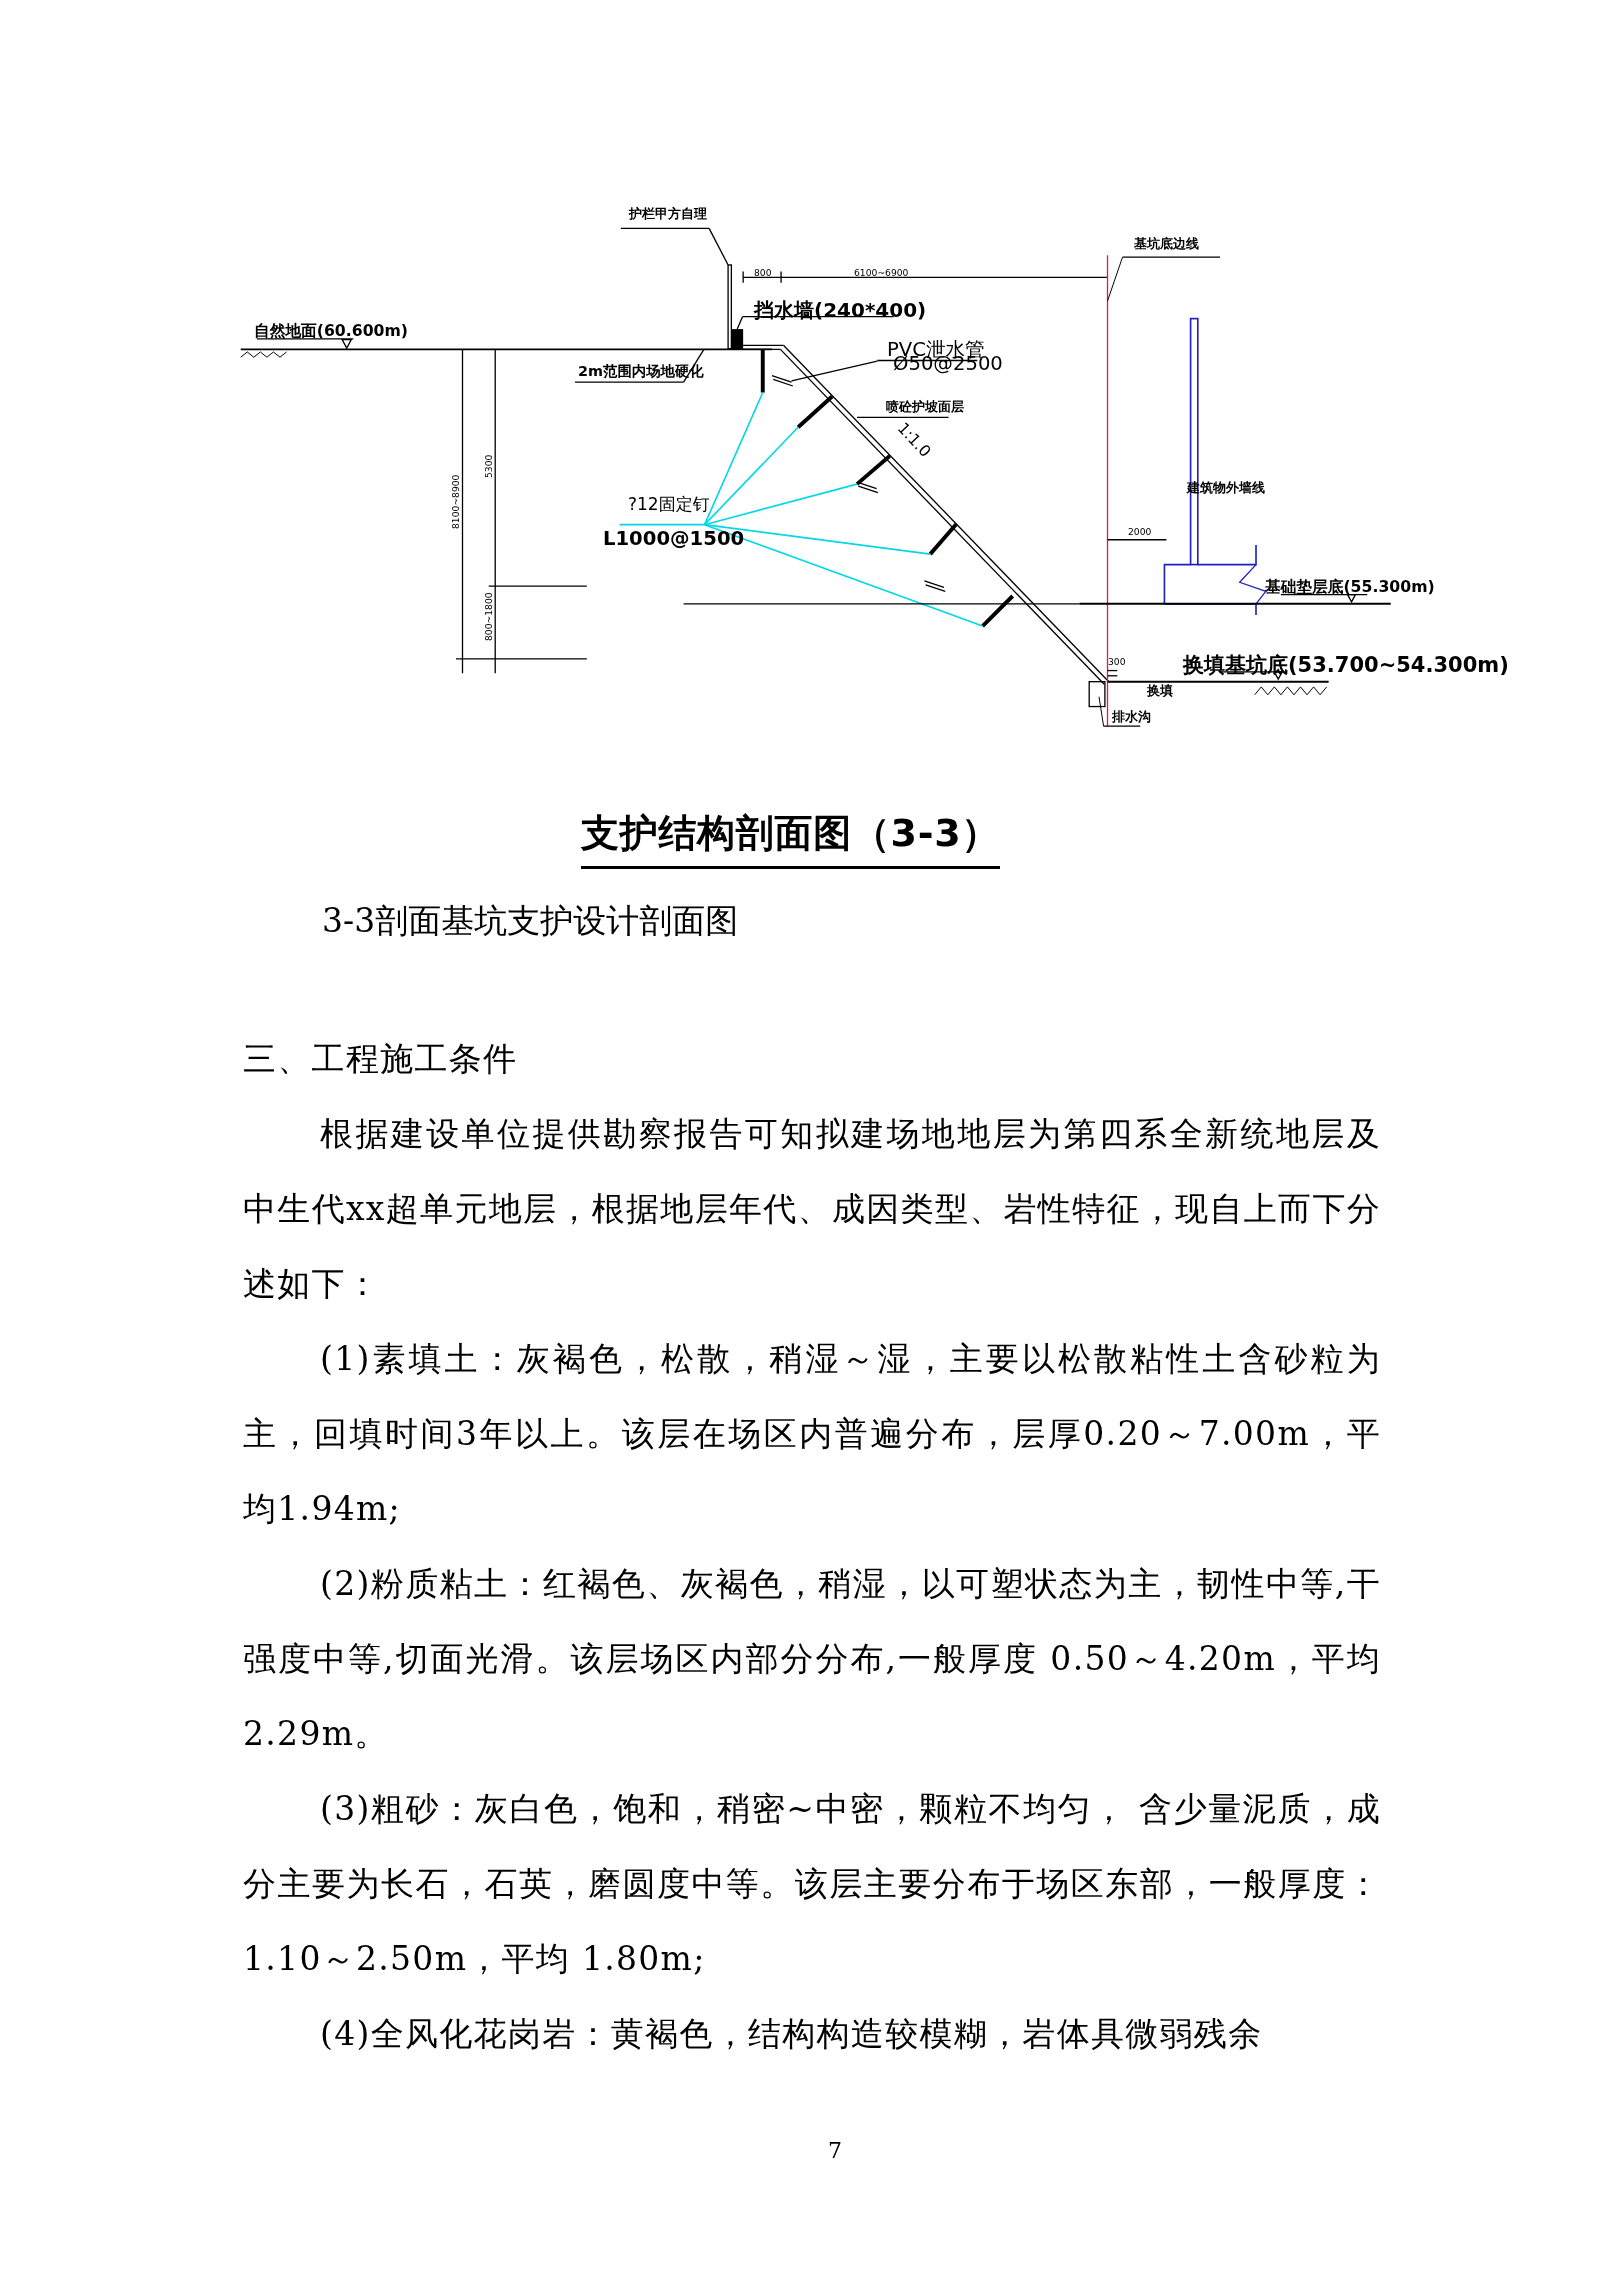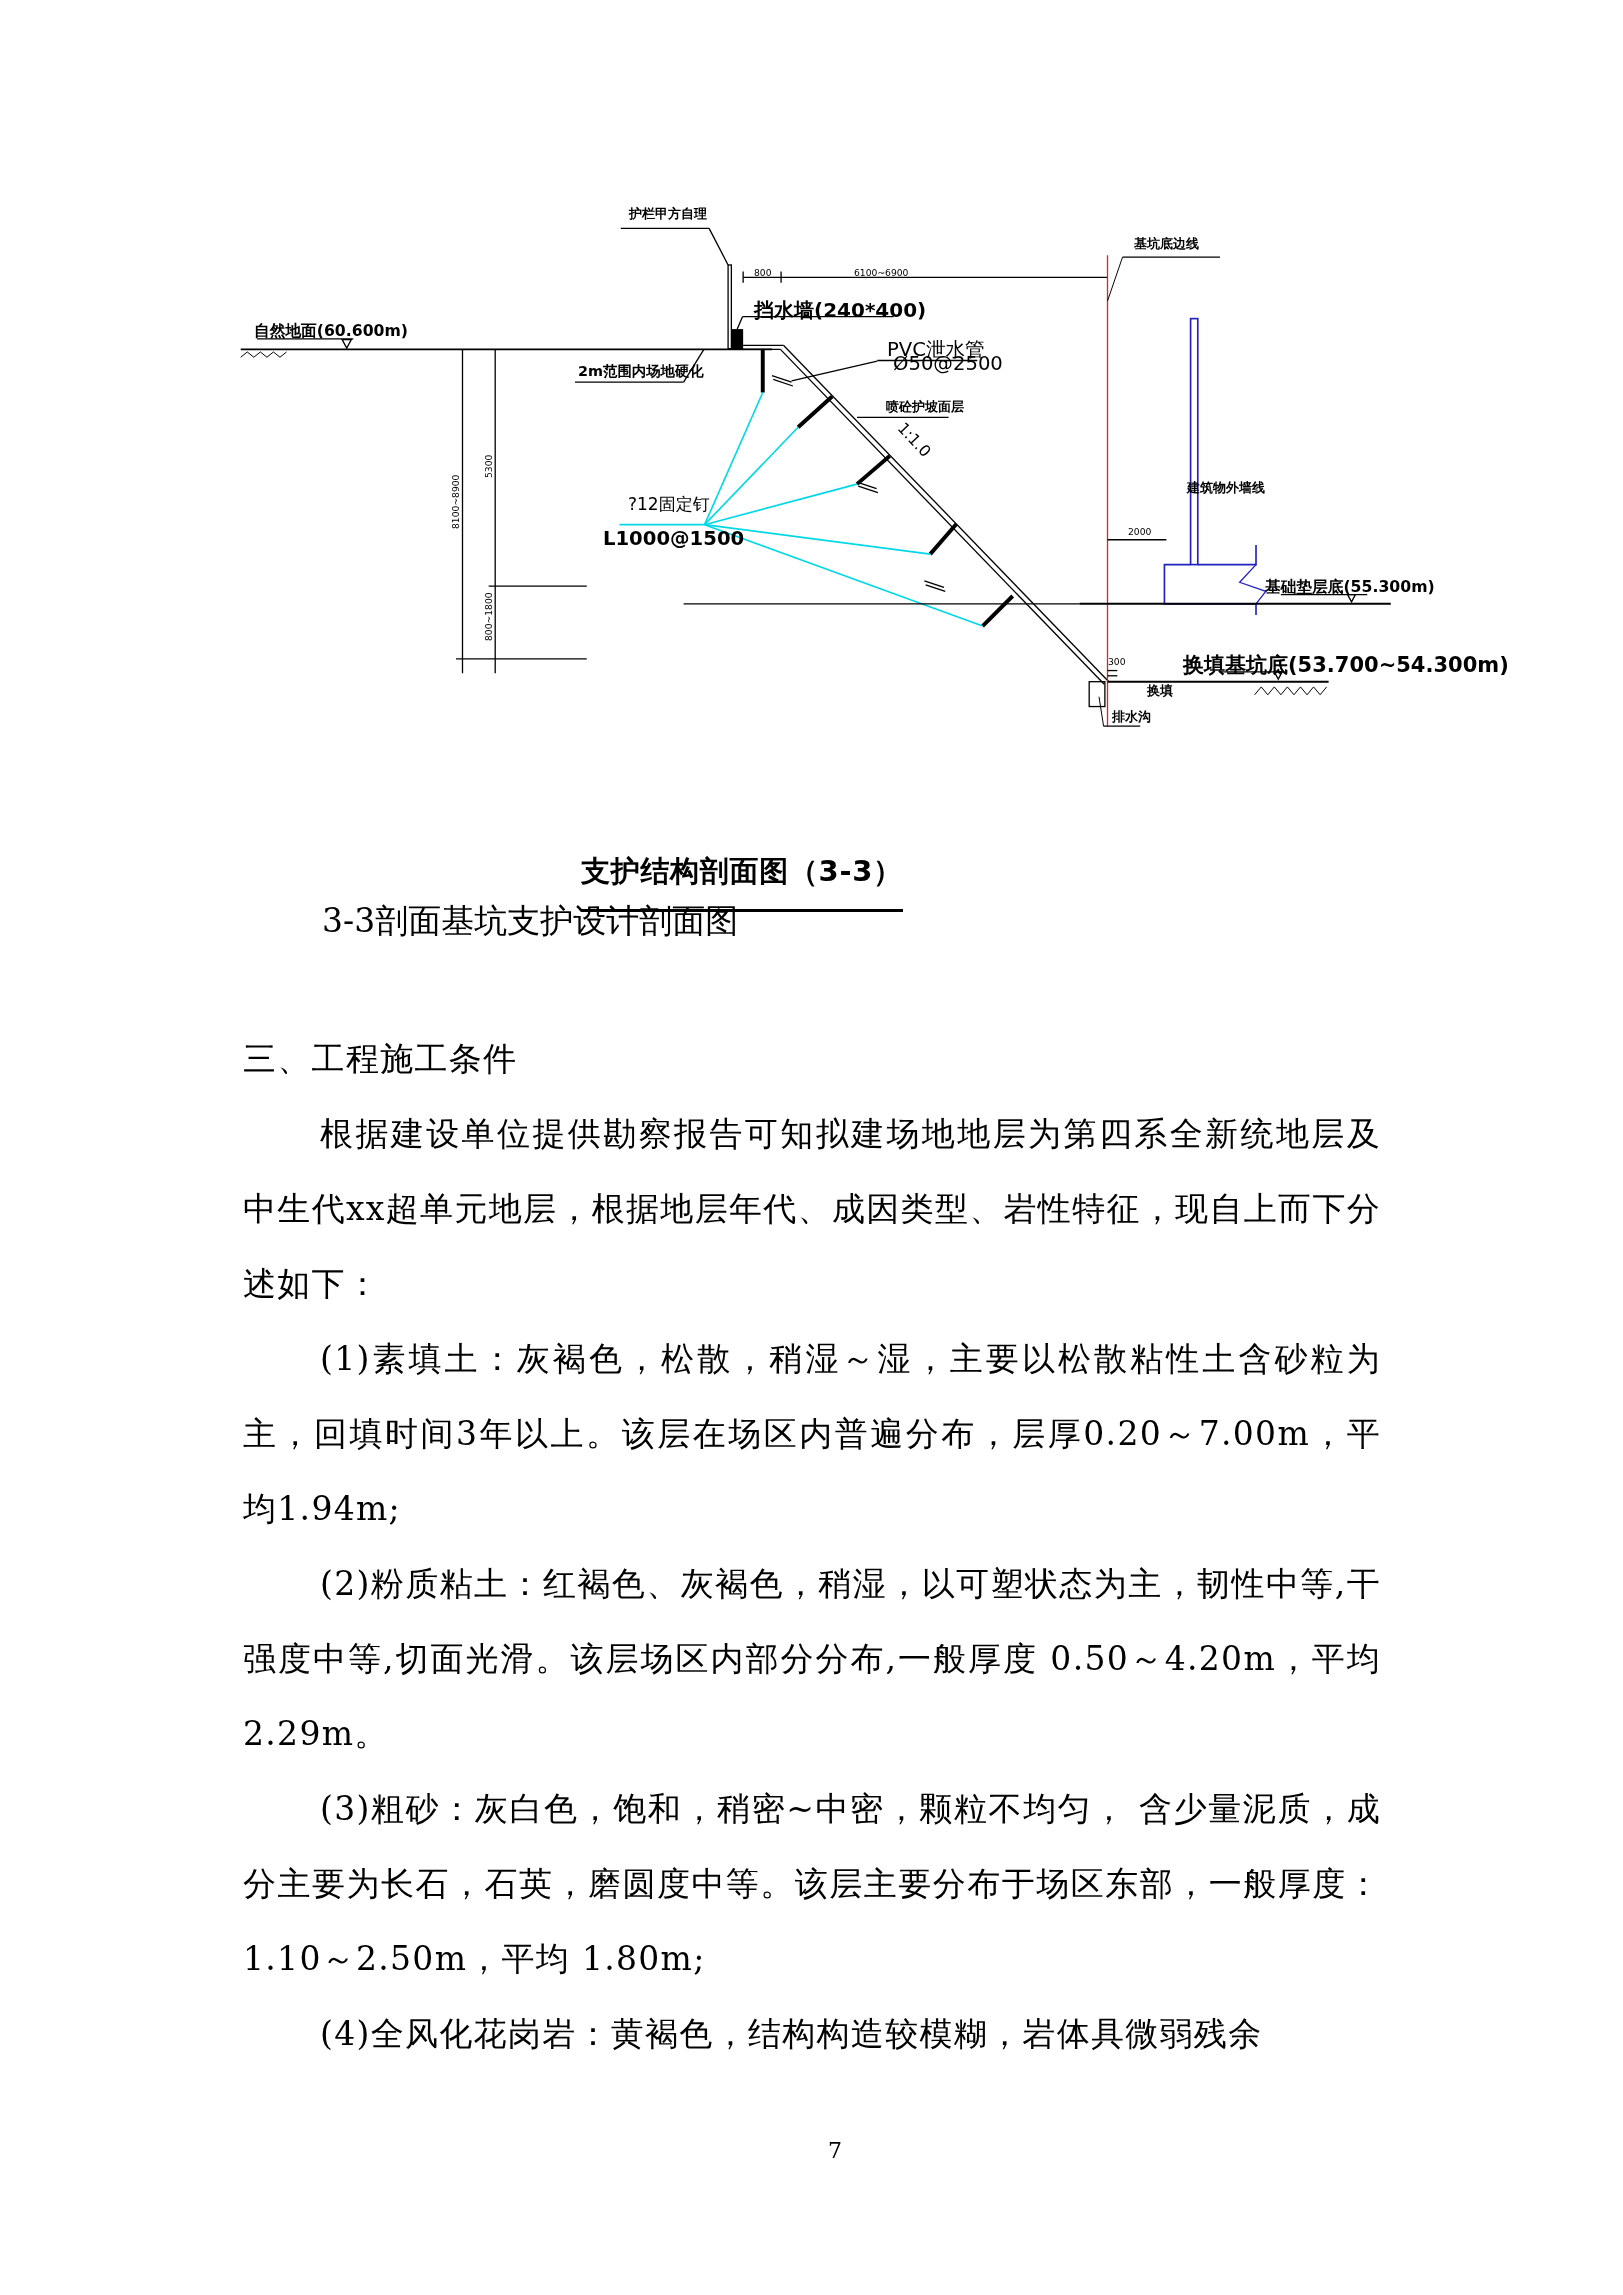--- a/index.html
+++ b/index.html
@@ -6,22 +6,22 @@
     body { width: 1623px; height: 2295px; position: relative; overflow: hidden;
            font-family: "DejaVu Serif", "Liberation Serif", serif; color: #000; }
     .figure { position: absolute; left: 0; top: 0; width: 1340px; height: 772px; }
     .figure svg { position: absolute; left: 0; top: 0; }
     .dlabel { position: absolute; font-family: "DejaVu Sans", "Liberation Sans", sans-serif;
               color: #000; white-space: nowrap; line-height: 1; }
     .dlabel.small { font-size: 13px; font-weight: bold; }
     .dlabel.mid { font-size: 19.6px; }
     .dlabel.tiny { font-size: 9.2px; }
     .dlabel.vert { transform-origin: left top; transform: rotate(-90deg); font-size: 9.2px; }
-    .caption { position: absolute; left: 581px; top: 852px; font-size: 29px; font-weight: bold;
-               font-family: "DejaVu Sans", "Liberation Sans", sans-serif; padding-bottom: 17px;
+    .caption { position: absolute; left: 581px; top: 808px; font-size: 38px; font-weight: bold;
+               font-family: "DejaVu Sans", "Liberation Sans", sans-serif; padding-bottom: 7px;
                border-bottom: 3.3px solid #000; letter-spacing: 0.7px; white-space: nowrap; }
     .subcaption { position: absolute; left: 322px; top: 899px; font-size: 33px; white-space: nowrap; }
     .body-text { position: absolute; left: 243px; top: 1021px; width: 1138px; }
     .p { font-size: 33px; line-height: 75px; margin: 0; text-align: justify; text-align-last: left;
          letter-spacing: 1.3px; }
     .heading { font-size: 33px; line-height: 75px; margin: 0 0 0 0; letter-spacing: 1.3px; }
     .indent { text-indent: 77px; }
     .page-number { position: absolute; left: 828px; top: 2138px; font-size: 22px; }
   </style>
 </head>

